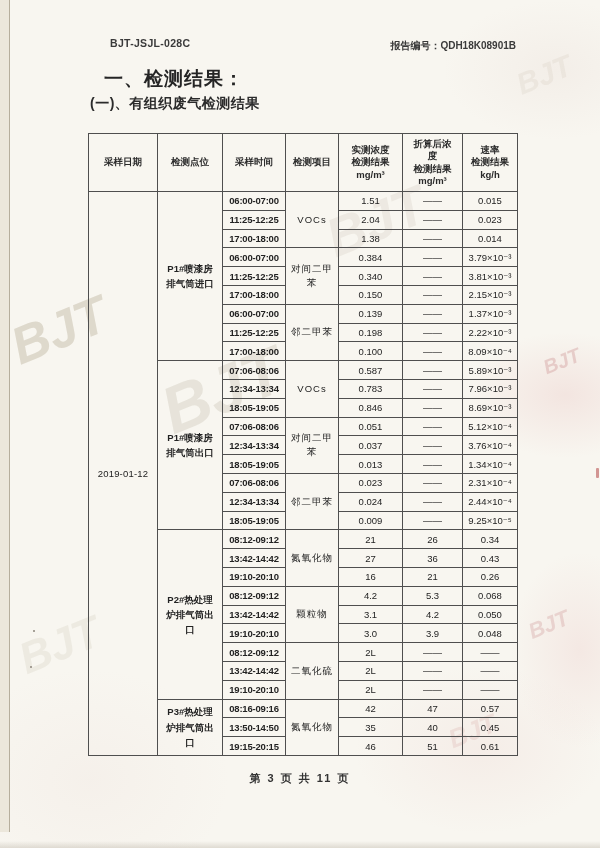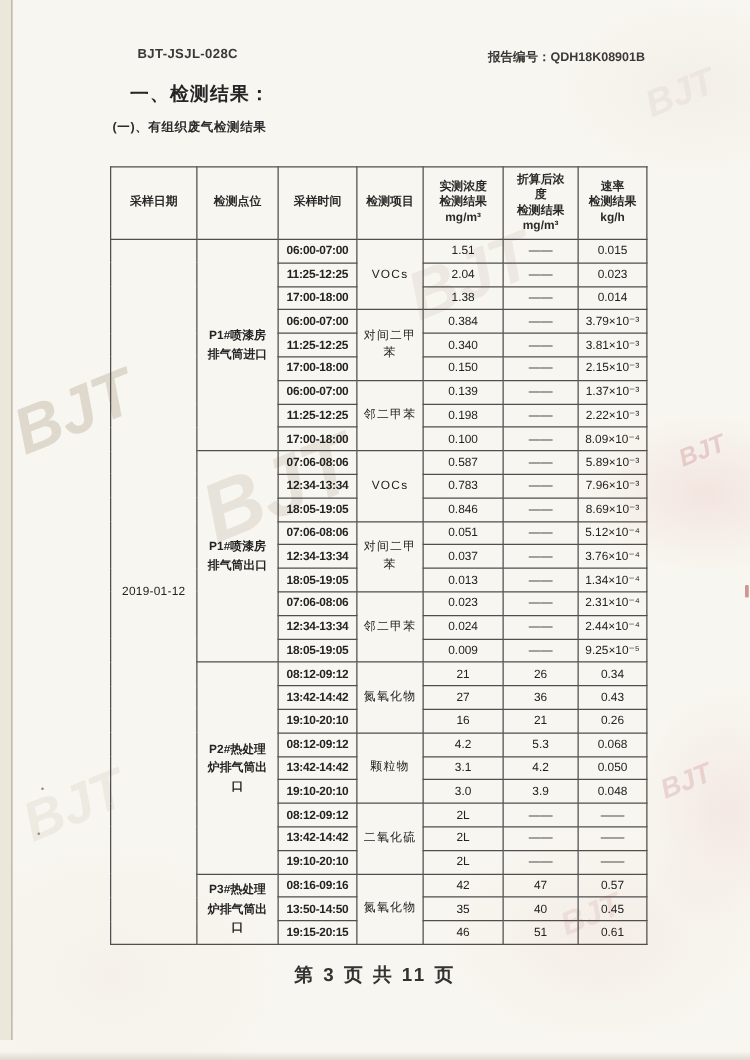--- a/index.html
+++ b/index.html
@@ -30,25 +30,25 @@
   .doc-code {
     position:absolute; left:110px; top:37px;
     font-size:10.5px; font-weight:bold; letter-spacing:0.3px; color:#3a3a3a;
   }
   .report-no {
     position:absolute; right:84px; top:39px;
     font-size:10px; font-weight:bold; color:#3a3a3a;
   }
   .section-title {
     position:absolute; left:104px; top:66px;
-    font-size:15px; font-weight:bold; letter-spacing:1px; color:#252525;font-family:Liberation Serif, serif;
+    font-size:19px; font-weight:bold; letter-spacing:1px; color:#252525;font-family:Liberation Serif, serif;
   }
   .subsection-title {
     position:absolute; left:90px; top:95px;
-    font-size:10px; font-weight:bold; letter-spacing:0.5px; color:#2b2b2b;
+    font-size:14px; font-weight:bold; letter-spacing:0.5px; color:#2b2b2b;
   }
   table.results {
     position:absolute; left:88px; top:133px;
     width:429px; border-collapse:collapse; table-layout:fixed;
     background:transparent;
   }
   .results th, .results td {
     border:1px solid #4f4f4f;
     text-align:center; vertical-align:middle;
     padding:0 2px; overflow:hidden;
@@ -59,21 +59,21 @@
     white-space:pre-line; color:#2a2a2a;
   }
   .results tbody tr { height:18.8px; }
   .results tbody td { font-size:9.5px; color:#232323; }
   .results td.c-time  { font-weight:bold; letter-spacing:-0.2px;margin-top:28px; }
   .results td.c-point { font-weight:bold; white-space:pre-line; line-height:1.6; }
   .results td.c-item  { white-space:pre-line; line-height:1.5; letter-spacing:1px; }
   .results td.c-date  { letter-spacing:0.2px; }
   .page-footer {
     position:absolute; left:0; width:600px; top:771px;
-    text-align:center; font-size:15px; font-weight:bold;
+    text-align:center; font-size:11px; font-weight:bold;
     letter-spacing:2px; color:#333;
   }
   .wm {
     position:absolute; font-style:italic; font-weight:bold;
     transform:rotate(-22deg); pointer-events:none; white-space:nowrap;
   }
   .wm-a { left:10px;  top:300px; font-size:52px; color:rgba(172,160,136,0.34); }
   .wm-b { left:160px; top:352px; font-size:66px; color:rgba(183,173,154,0.26); }
   .wm-c { left:325px; top:190px; font-size:54px; color:rgba(196,187,170,0.20); }
   .wm-d { left:18px;  top:620px; font-size:44px; color:rgba(190,181,163,0.18); }

